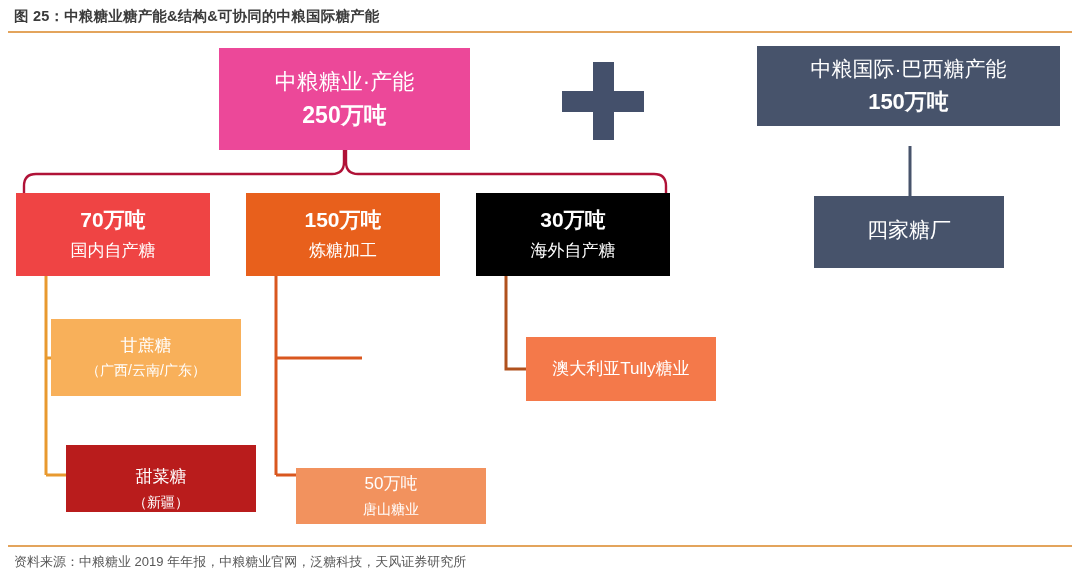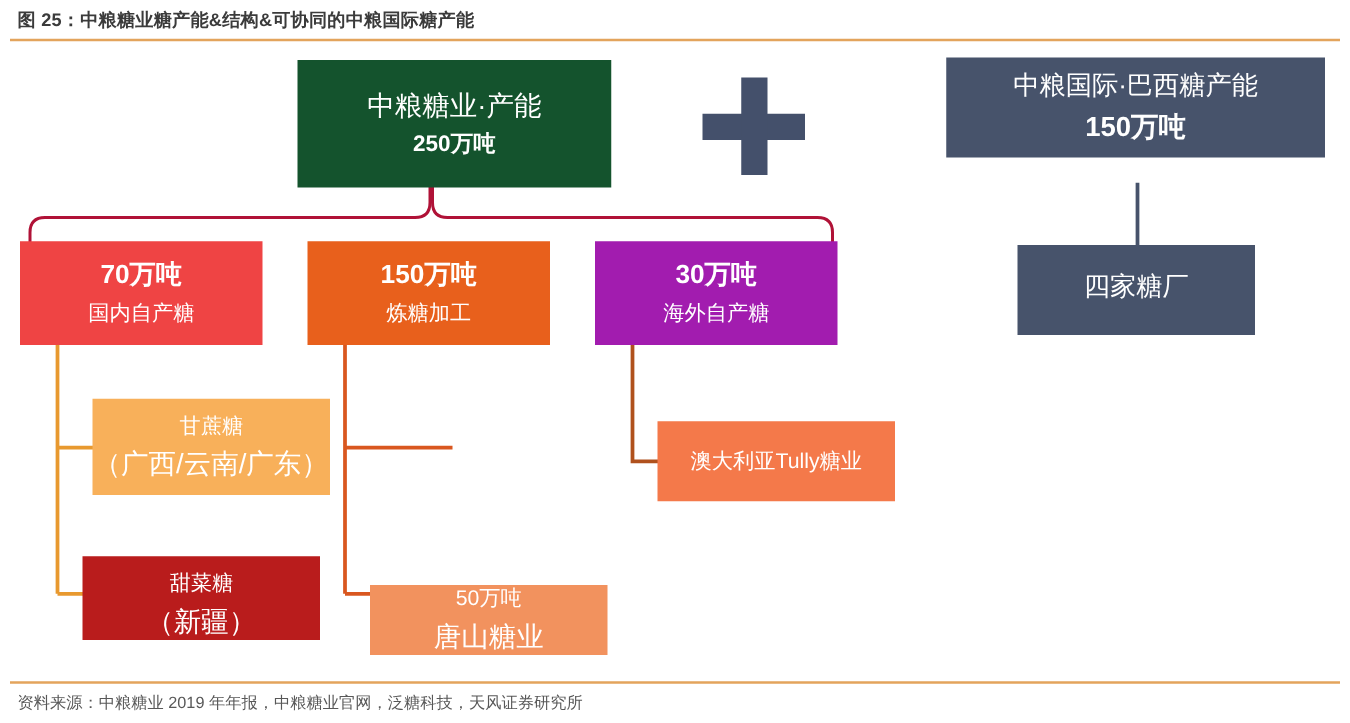--- a/index.html
+++ b/index.html
@@ -71,25 +71,24 @@
     color: #ffffff;
     text-align: center;
     line-height: 1.28;
   }
   .box .l1 { display: block; }
   .box .l2 { display: block; }
 
   
   #box-cofco-sugar {
     left: 219px; top: 48px; width: 251px; height: 102px;
-    background: #14532d;
-    margin-left: 19px;
+    background: #ec4899;
   }
   #box-cofco-sugar .l1 { font-size: 22px; font-weight: normal; margin-bottom: 5px; }
-  #box-cofco-sugar .l2 { font-size: 18px; font-weight: bold; }
+  #box-cofco-sugar .l2 { font-size: 23px; font-weight: bold; }
 
   #box-cofco-intl {
     left: 757px; top: 46px; width: 303px; height: 80px;
     background: #47536b;
   }
   #box-cofco-intl .l1 { font-size: 21px; font-weight: normal; margin-bottom: 5px; }
   #box-cofco-intl .l2 { font-size: 22px; font-weight: bold; }
 
   #box-four-mills {
     left: 814px; top: 196px; width: 190px; height: 72px;
@@ -117,53 +116,53 @@
   #box-domestic {
     left: 16px; top: 193px; width: 194px; height: 83px;
     background: #ef4444;
   }
   #box-refining {
     left: 246px; top: 193px; width: 194px; height: 83px;
     background: #e8601c;
   }
   #box-overseas {
     left: 476px; top: 193px; width: 194px; height: 83px;
-    background: #a21caf;
+    background: #000000;
   }
   #box-domestic .l1, #box-refining .l1, #box-overseas .l1 {
     font-size: 21px; font-weight: bold; margin-bottom: 6px;
   }
   #box-domestic .l2, #box-refining .l2, #box-overseas .l2 {
     font-size: 17px; font-weight: normal;
   }
 
   
   #box-cane-sugar {
-    left: 74px; top: 319px; width: 190px; height: 77px;
+    left: 51px; top: 319px; width: 190px; height: 77px;
     background: #f8b05a;
   }
   #box-beet-sugar {
     left: 66px; top: 445px; width: 190px; height: 67px;
     background: #b91c1c;
     justify-content: flex-end;
   }
   #box-liaoning {
     left: 296px; top: 319px; width: 190px; height: 77px;
     background: #f2925e;
   }
   #box-tangshan {
     left: 296px; top: 468px; width: 190px; height: 56px;
     background: #f2925e;
   }
   #box-tully {
     left: 526px; top: 337px; width: 190px; height: 64px;
     background: #f4794a;
   }
   .sub-box .l1 { font-size: 17px; margin-bottom: 6px; }
-  .sub-box .l2 { font-size: 22px; }
+  .sub-box .l2 { font-size: 14px; }
   #box-tully .l1 { font-size: 17px; margin-bottom: 0; }
 
   
   .connector {
     position: absolute;
     pointer-events: none;
   }
   #brace-top { left: 0; top: 140px; width: 720px; height: 70px; }
   #conn-domestic { left: 20px; top: 268px; width: 120px; height: 240px; }
   #conn-refining { left: 250px; top: 268px; width: 120px; height: 240px; }

